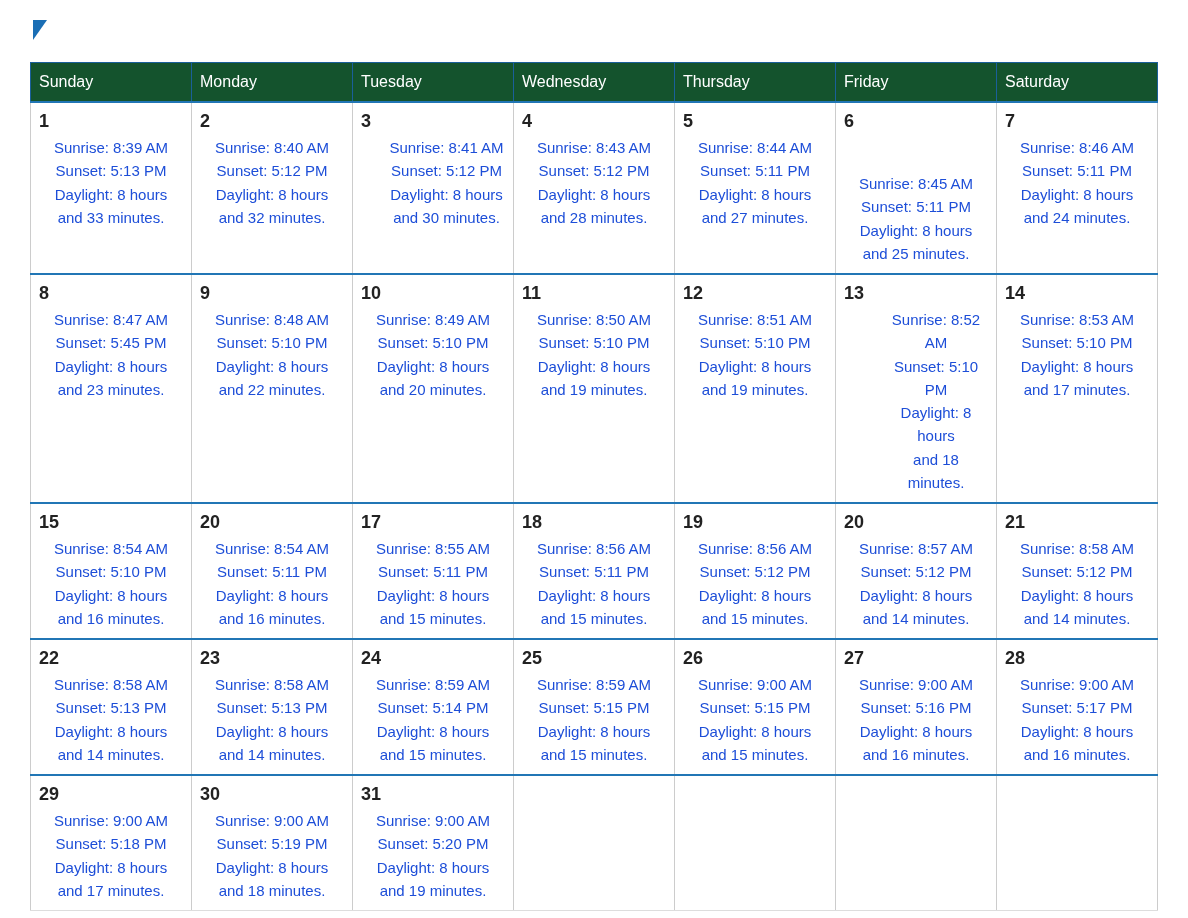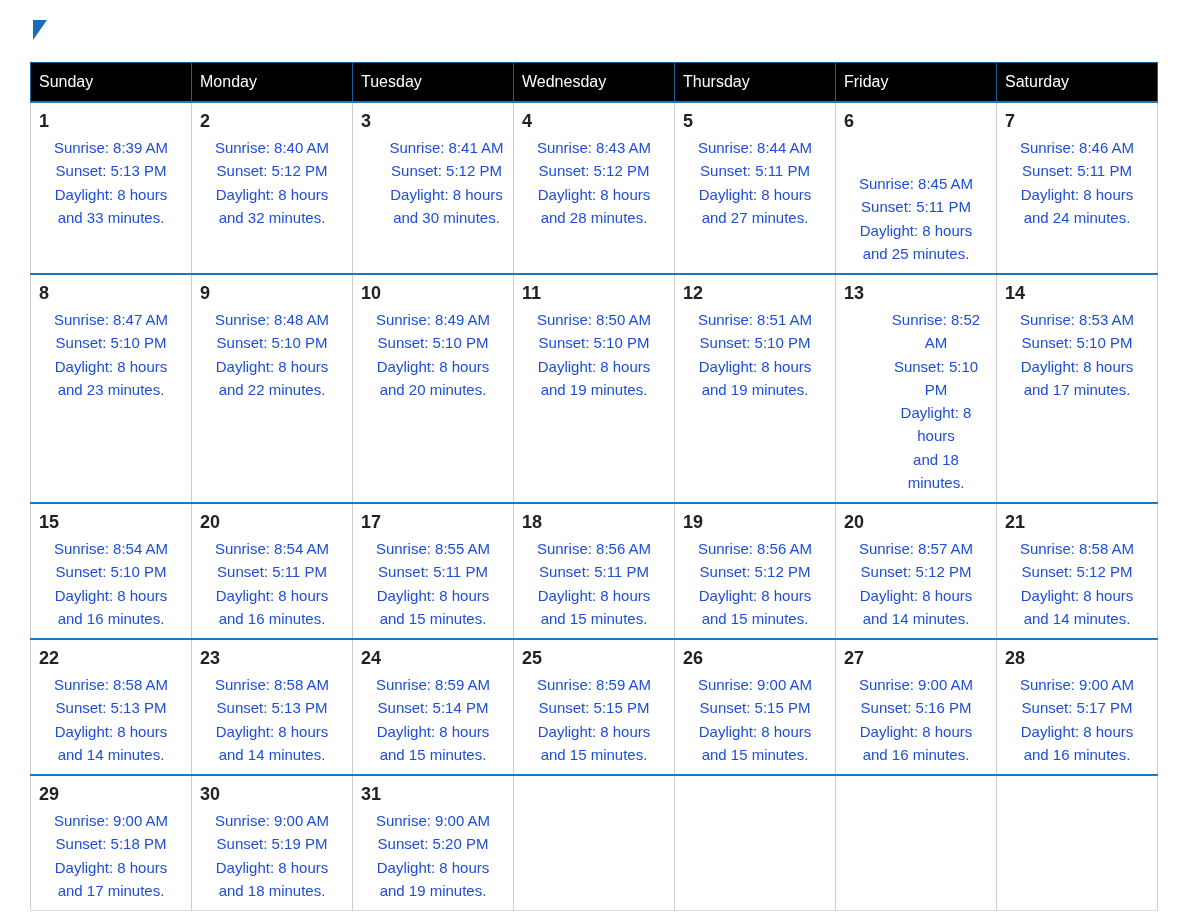--- a/index.html
+++ b/index.html
@@ -28,21 +28,21 @@
     .location {
       font-size: 22px;
       color: #444;
       margin-top: 4px;
     }
     .calendar {
       width: 100%;
       border-collapse: collapse;
     }
     .calendar th {
-      background-color: #000000;
+      background-color: #14532d;
       color: white;
       padding: 10px 8px;
       font-size: 16px;
       font-weight: normal;
       text-align: left;
       border: 1px solid #1a5f9a;
     }
     .calendar td {
       vertical-align: top;
       padding: 8px 8px;
@@ -184,21 +184,21 @@
           <div class="day-info" style="white-space: pre-line;">Sunrise: 8:46 AM
 Sunset: 5:11 PM
 Daylight: 8 hours
 and 24 minutes.</div>
         </td>
       </tr>
       <tr>
         <td>
           <span class="day-num">8</span>
           <div class="day-info" style="white-space: pre-line;">Sunrise: 8:47 AM
-Sunset: 5:10 PM
+Sunset: 5:45 PM
 Daylight: 8 hours
 and 23 minutes.</div>
         </td>
         <td>
           <span class="day-num">9</span>
           <div class="day-info" style="white-space: pre-line;">Sunrise: 8:48 AM
 Sunset: 5:10 PM
 Daylight: 8 hours
 and 22 minutes.</div>
         </td>

